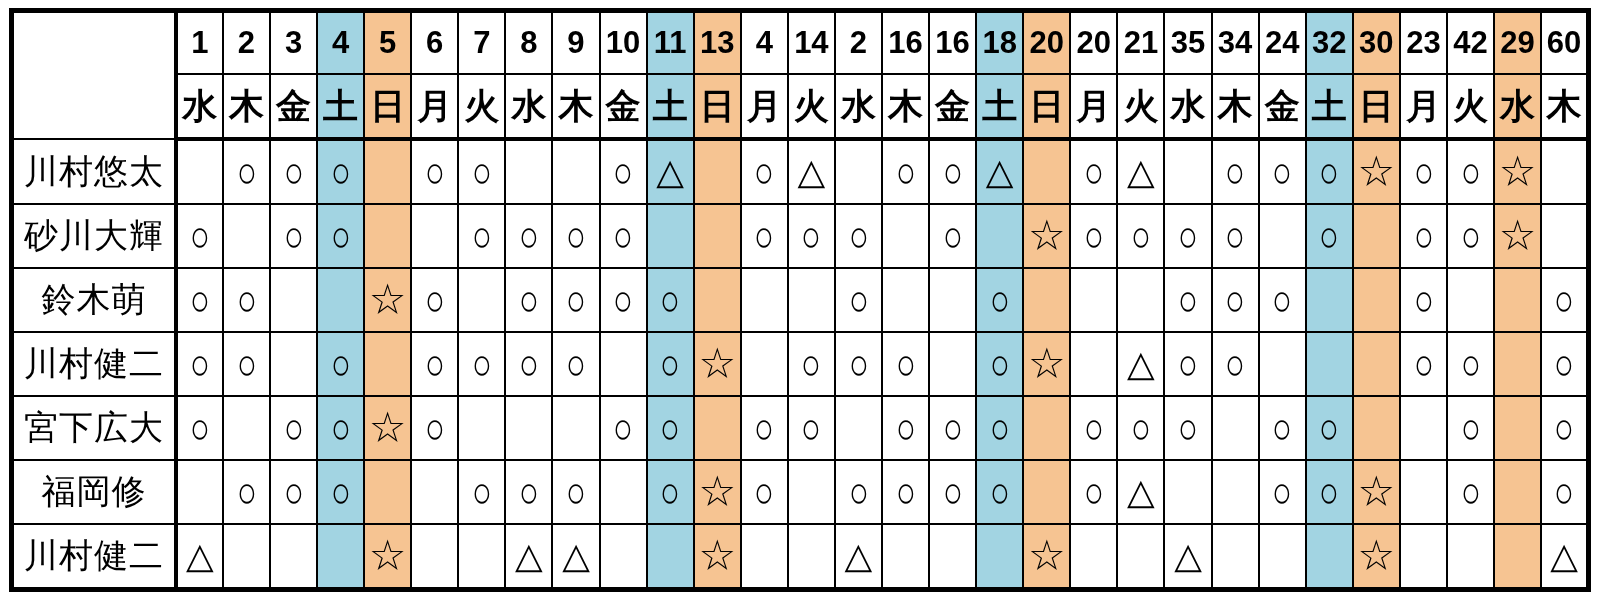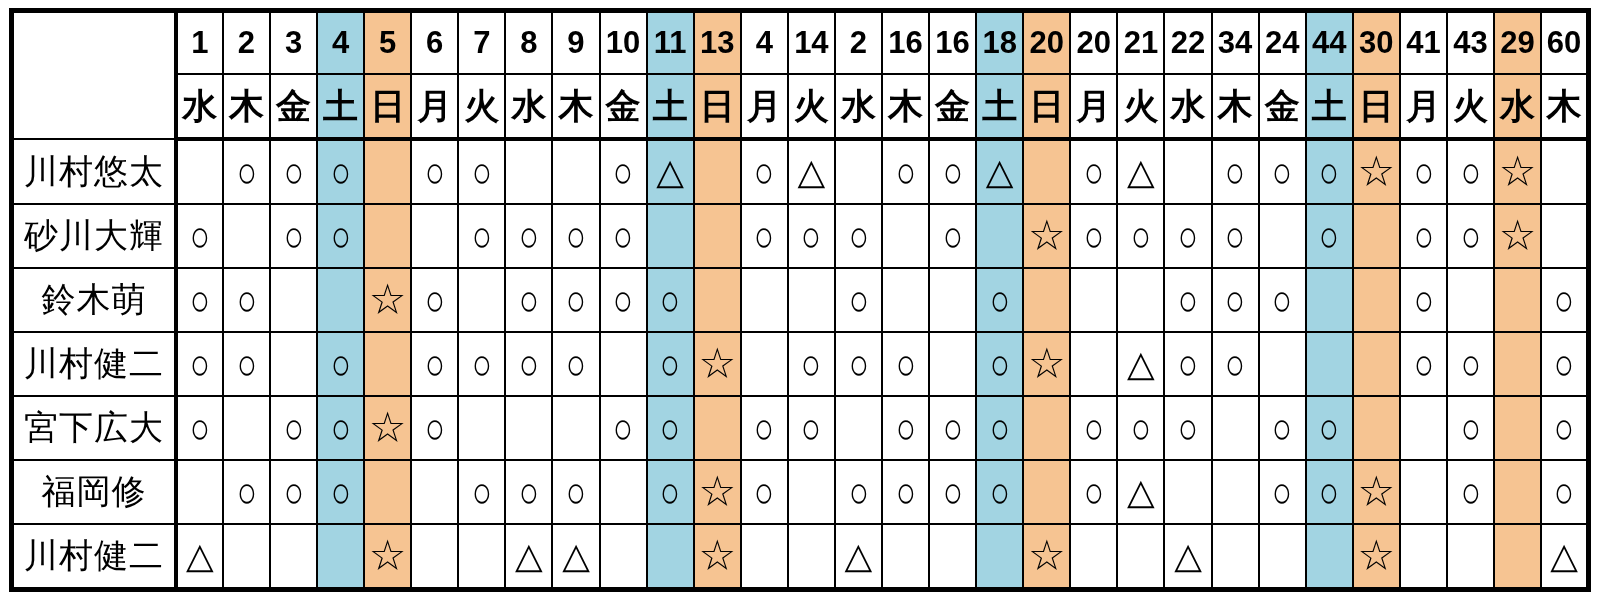--- a/index.html
+++ b/index.html
@@ -90,27 +90,27 @@
           <td class="hl-orange">13</td>
           <td class="">4</td>
           <td class="">14</td>
           <td class="">2</td>
           <td class="">16</td>
           <td class="">16</td>
           <td class="hl-blue">18</td>
           <td class="hl-orange">20</td>
           <td class="">20</td>
           <td class="">21</td>
-          <td class="">22</td>
+          <td class="">35</td>
           <td class="">34</td>
           <td class="">24</td>
-          <td class="hl-blue">44</td>
+          <td class="hl-blue">32</td>
           <td class="hl-orange">30</td>
-          <td class="">41</td>
-          <td class="">43</td>
+          <td class="">23</td>
+          <td class="">42</td>
           <td class="hl-orange">29</td>
           <td class="">60</td>
         </tr>
         <tr class="dow-row">
           <td class="">水</td>
           <td class="">木</td>
           <td class="">金</td>
           <td class="hl-blue">土</td>
           <td class="hl-orange">日</td>
           <td class="">月</td>

